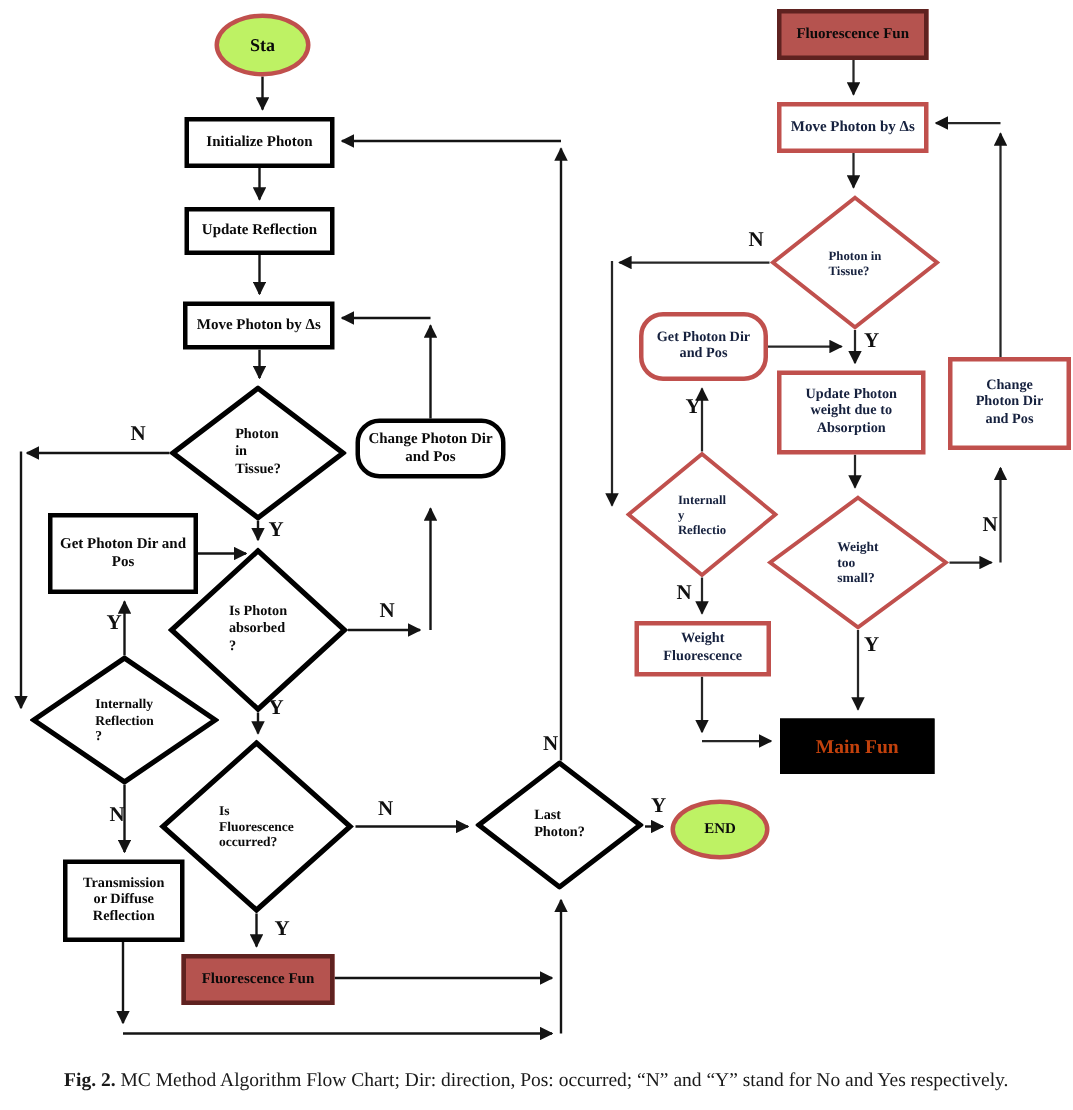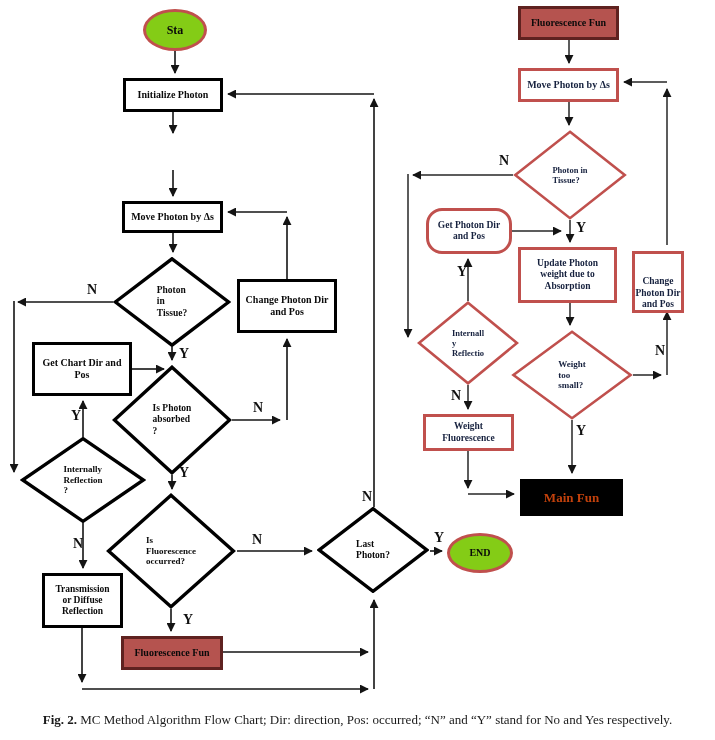--- a/index.html
+++ b/index.html
@@ -7,21 +7,21 @@
          font-family:"Liberation Serif", serif;}
   svg.connectors{position:absolute;left:0;top:0;z-index:1;}
   .node{position:absolute;z-index:2;display:flex;align-items:center;justify-content:center;
         box-sizing:border-box;background:#fff;text-align:center;}
   .txt{white-space:pre-line;line-height:1.18;font-weight:bold;color:#0a0a0a;}
   .lbox{border:3px solid #000;}
   .rbox{border:3px solid #c0504d;}
   .redfill{background:#b5534f;border:3px solid #5f2220;}
   .blackfill{background:#000;border:2px solid #000;}
   .blackfill .txt{color:#c2410c;font-size:13px;}
-  .oval{border-radius:50%;border:3px solid #c0504d;background:#84cc16;}
+  .oval{border-radius:50%;border:3px solid #c0504d;background:#bef264;}
   .dwrap{position:absolute;z-index:2;}
   .dwrap svg{position:absolute;left:0;top:0;width:100%;height:100%;}
   .dwrap .txt{position:absolute;inset:0;display:flex;align-items:center;justify-content:center;}
   .ldia{fill:#ffffff;stroke:#000;stroke-width:3.4px;vector-effect:non-scaling-stroke;}
   .rdia{fill:#ffffff;stroke:#c0504d;stroke-width:2.6px;vector-effect:non-scaling-stroke;}
   .rtxt{color:#16213e;} .fs10{font-size:10px;} .fs95{font-size:9.5px;}
   .fs9{font-size:9px;} .fs85{font-size:8.5px;} .fs12{font-size:12px;}
   .yn{position:absolute;z-index:3;transform:translate(-50%,-50%);font-weight:bold;
       font-size:14px;color:#101010;}
   .caption{position:absolute;left:0;top:712px;width:715px;text-align:center;z-index:3;
@@ -86,41 +86,44 @@
   </svg>
 
   <div class="node oval" style="left:143px;top:9px;width:64px;height:42px;border-width:3.5px;">
     <span class="txt fs12">Sta</span>
   </div>
 
   <div class="node lbox" style="left:123px;top:78px;width:100px;height:34px;">
     <span class="txt fs10">Initialize Photon</span>
   </div>
 
+  <div class="node lbox" style="left:123px;top:138px;width:100px;height:32px;">
+    <span class="txt fs10">Update Reflection</span>
+  </div>
 
   <div class="node lbox" style="left:122px;top:201px;width:101px;height:32px;">
     <span class="txt fs10">Move Photon by Δs</span>
   </div>
 
   <div class="dwrap" style="left:113px;top:257px;width:118px;height:90px;">
     <svg viewBox="0 0 100 100" preserveAspectRatio="none">
         <polygon class="ldia" points="50,2 98,50 50,98 2,50"></polygon>
       </svg>
     <span class="txt fs95">Photon
 in
 Tissue?</span>
   </div>
 
-  <div class="node lbox" style="left:237px;top:279px;width:100px;height:54px;">
+  <div class="node lbox" style="left:237px;top:279px;width:100px;height:40px;border-radius:16px;">
     <span class="txt fs10">Change Photon Dir
 and Pos</span>
   </div>
 
   <div class="node lbox" style="left:32px;top:342px;width:100px;height:54px;">
-    <span class="txt fs10">Get Chart Dir and
+    <span class="txt fs10">Get Photon Dir and
 Pos</span>
   </div>
 
   <div class="dwrap" style="left:112px;top:365px;width:120px;height:110px;">
     <svg viewBox="0 0 100 100" preserveAspectRatio="none">
         <polygon class="ldia" points="50,2 98,50 50,98 2,50"></polygon>
       </svg>
     <span class="txt fs95">Is Photon
 absorbed
 ?</span>
@@ -186,21 +189,21 @@
     <span class="txt fs95 rtxt">Get Photon Dir
 and Pos</span>
   </div>
 
   <div class="node rbox" style="left:518px;top:247px;width:99px;height:56px;">
     <span class="txt fs95 rtxt">Update Photon
 weight due to
 Absorption</span>
   </div>
 
-  <div class="node rbox" style="left:632px;top:251px;width:52px;height:62px;align-items:flex-end;">
+  <div class="node rbox" style="left:632px;top:238px;width:82px;height:62px;">
     <span class="txt fs95 rtxt">Change
 Photon Dir
 and Pos</span>
   </div>
 
   <div class="dwrap" style="left:417px;top:301px;width:102px;height:84px;">
     <svg viewBox="0 0 100 100" preserveAspectRatio="none">
         <polygon class="rdia" points="50,2 98,50 50,98 2,50"></polygon>
       </svg>
     <span class="txt fs85 rtxt">Internall

